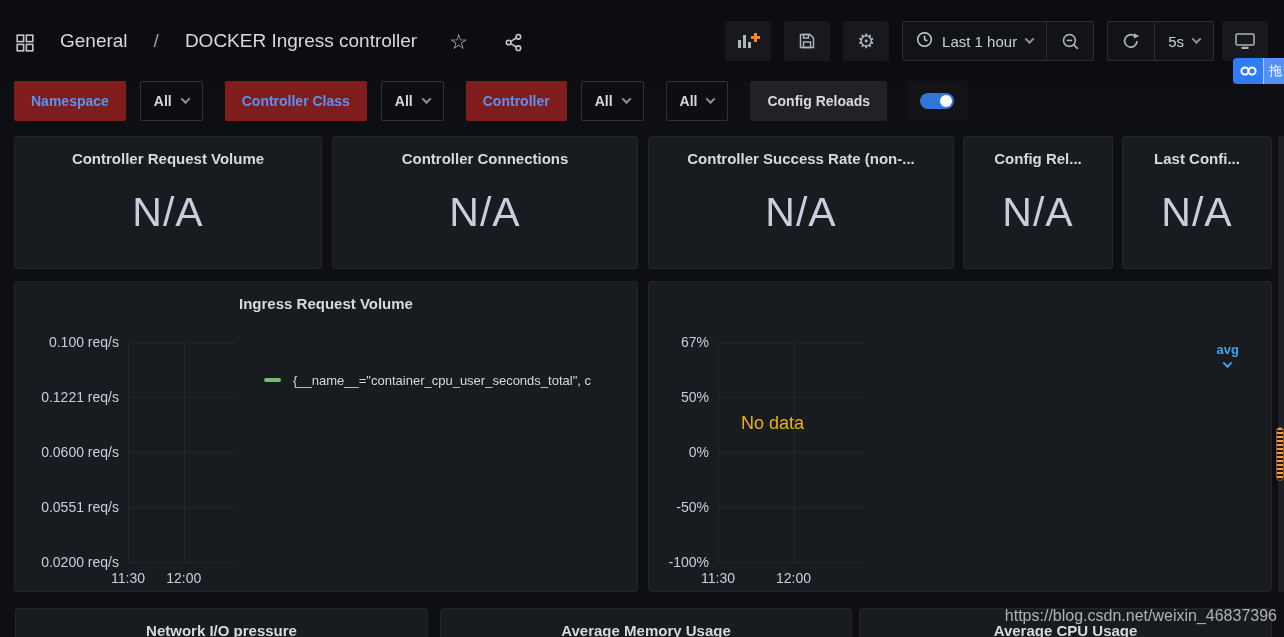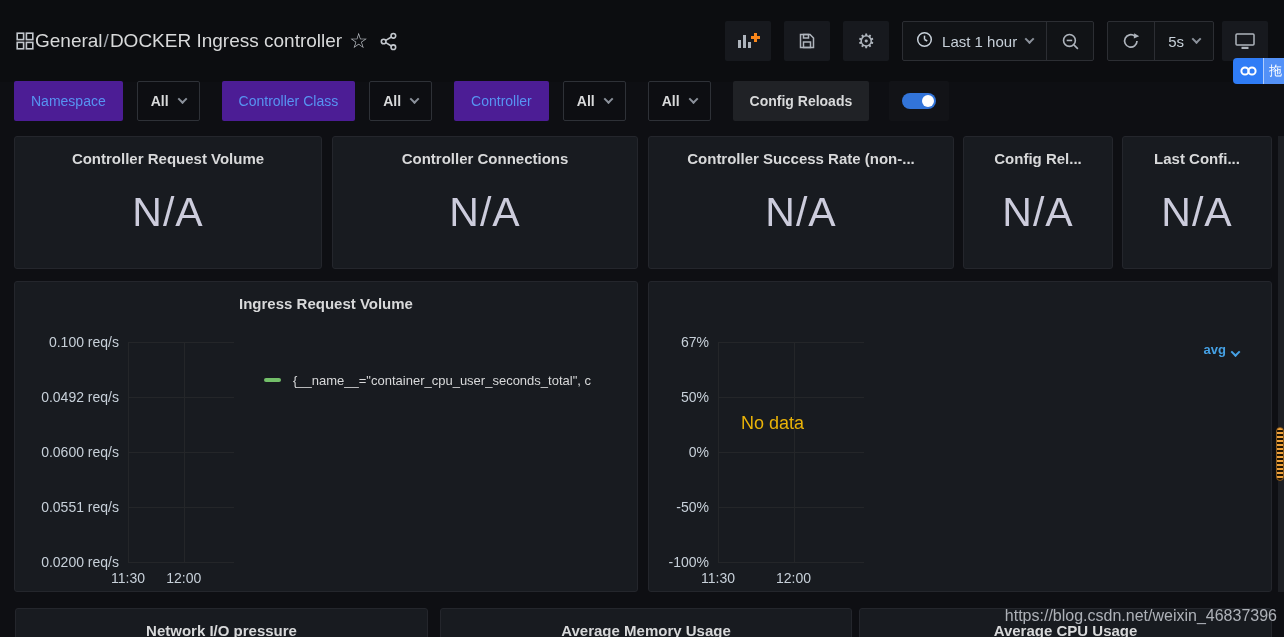--- a/index.html
+++ b/index.html
@@ -5,43 +5,43 @@
   * { margin:0; padding:0; box-sizing:border-box; }
   html,body { background:#000; }
   body { font-family:"Liberation Sans", sans-serif; }
   #page {
     position:relative; width:1284px; height:637px; overflow:hidden;
     background:#0e0f13; color:#d8d9da;
   }
   
   .header { position:absolute; top:0; left:0; right:0; height:82px;
             display:flex; align-items:center; padding:0 16px; background:#0c0d10; }
-  .crumbs { display:flex; align-items:center; gap:1px; }
+  .crumbs { display:flex; align-items:flex-end; gap:26px; }
   .crumb-section, .crumb-title { font-size:19px; color:#d8d9da; white-space:nowrap; cursor:pointer; }
   .crumb-sep { font-size:19px; color:#9fa3aa; }
   .hicon { display:flex; align-items:center; justify-content:center; color:#c3c7cd; }
   .star-glyph { font-size:21px; line-height:20px; color:#c3c7cd; cursor:pointer; margin-left:6px; }
   .toolbar { margin-left:auto; display:flex; align-items:center; gap:13px; }
   .tbtn { width:46px; height:40px; background:#17191e; border-radius:2px;
           display:flex; align-items:center; justify-content:center; cursor:pointer; }
   .tgroup { display:flex; align-items:stretch; height:40px; background:#111316;
             border:1px solid #2c2e33; border-radius:2px; }
   .tgroup .seg { display:flex; align-items:center; padding:0 13px; gap:9px; cursor:pointer; }
   .tgroup .vsep { width:1px; background:#2c2e33; }
   .tgroup .iconseg { width:46px; display:flex; align-items:center; justify-content:center; cursor:pointer; }
   .tlabel { font-size:15px; color:#c7d0d9; white-space:nowrap; }
   .gear-glyph { font-size:20px; color:#aeb4bc; line-height:20px; }
   .chev { display:inline-block; width:7px; height:7px; border-left:2px solid #8b919b;
           border-bottom:2px solid #8b919b; transform:rotate(-45deg) translate(1px,-1px); margin-top:-2px; }
   .chev.blue { border-color:#45a1e5; }
   
   .filters { position:absolute; top:81px; left:14px; height:40px; display:flex; align-items:stretch; gap:14px; }
   .vargroup { display:flex; gap:14px; margin-right:8px; }
-  .varlabel { display:flex; align-items:center; padding:0 17px; background:#4c1d95;
-              border-radius:2px; color:#5794f2; font-size:14px; font-weight:400; white-space:nowrap; }
+  .varlabel { display:flex; align-items:center; padding:0 17px; background:#7f1d1d;
+              border-radius:2px; color:#5794f2; font-size:14px; font-weight:700; white-space:nowrap; }
   .varvalue { display:flex; align-items:center; gap:10px; padding:0 13px; background:#0d0e12;
               border:1px solid #2e3137; border-radius:2px; color:#d8d9da; font-size:14px;
               font-weight:700; cursor:pointer; white-space:nowrap; }
   .cfgbox { display:flex; align-items:center; padding:0 17px; background:#202226; border-radius:2px;
             color:#d8d9da; font-size:14px; font-weight:700; white-space:nowrap; margin-right:6px; }
   .togglebox { width:60px; background:#121317; border-radius:2px; display:flex;
                align-items:center; justify-content:center; }
   .toggle { width:34px; height:16px; border-radius:9px; background:#3274d9; position:relative; cursor:pointer; }
   .toggle .knob { position:absolute; right:2px; top:2px; width:12px; height:12px; border-radius:50%; background:#fff; }
   
@@ -55,22 +55,22 @@
   .plot { overflow:visible; }
   .grid-h { position:absolute; left:0; right:0; height:1px; background:#242629; }
   .grid-v { position:absolute; top:0; bottom:0; width:1px; background:#242629; }
   .ytick { position:absolute; right:9px; font-size:14px; color:#c7d0d9; line-height:18px; white-space:nowrap; }
   .xtick { position:absolute; top:0; transform:translateX(-50%); font-size:14px; color:#c7d0d9; white-space:nowrap; }
   .legend { position:absolute; display:flex; align-items:center; gap:12px; height:18px;
             width:374px; overflow:hidden; cursor:pointer; }
   .swatch { flex:0 0 17px; height:4px; border-radius:2px; background:#73bf69; }
   .legend-text { font-size:13px; color:#d8d9da; white-space:nowrap; }
   .nodata { position:absolute; font-size:18px; color:#eab308; }
-  .avg-dd { position:absolute; display:flex; align-items:flex-end; gap:6px; color:#45a1e5;
-            font-size:13px; font-weight:700; cursor:pointer; }
+  .avg-dd { position:absolute; display:flex; align-items:center; gap:6px; color:#45a1e5;
+            font-size:13px; font-weight:700; cursor:pointer;flex-direction:column; }
   
   .watermark { position:absolute; top:607px; right:7px; font-size:16px;
                color:rgba(200,203,210,0.85); z-index:9; }
   .badge { position:absolute; top:58px; left:1233px; height:26px; width:60px; z-index:9;
            border-radius:4px 0 0 4px; display:flex; overflow:hidden; cursor:pointer; }
   .badge .bseg1 { width:30px; background:#2f7cf6; display:flex; align-items:center; justify-content:center; }
   .badge .bseg2 { flex:1; background:#5391f7; border-left:1px solid rgba(255,255,255,.55);
                   color:#fff; font-size:13px; display:flex; align-items:center; padding-left:5px; }
   .scroll-track { position:absolute; left:1278px; top:136px; width:6px; height:456px;
                   background:#1d1f24; }
@@ -227,21 +227,21 @@
   </div>
   <div class="panel" style="left:1122px;top:136px;width:150px;height:133px">
     <div class="panel-title">Last Confi...</div>
     <div class="stat-value">N/A</div>
   </div>
 
   <div class="panel" style="left:14px;top:281px;width:624px;height:311px">
     <div class="panel-title">Ingress Request Volume</div>
     <div class="yaxis" style="left:0;top:60px;width:113px;height:220px">
         <div class="ytick" style="top: -9px;">0.100 req/s</div>
-        <div class="ytick" style="top: 46px;">0.0492 req/s</div>
+        <div class="ytick" style="top: 46px;">0.1221 req/s</div>
         <div class="ytick" style="top: 101px;">0.0600 req/s</div>
         <div class="ytick" style="top: 156px;">0.0551 req/s</div>
         <div class="ytick" style="top: 211px;">0.0200 req/s</div>
       </div>
     <div class="plot" style="left:113px;top:60px;width:106px;height:220px"><div class="grid-h" style="top: 0px;"></div><div class="grid-h" style="top: 55px;"></div><div class="grid-h" style="top: 110px;"></div><div class="grid-h" style="top: 165px;"></div><div class="grid-h" style="top: 220px;"></div><div class="grid-v" style="left: 0px;"></div><div class="grid-v" style="left: 55.8px;"></div><span></span></div>
     <div class="xaxis" style="left:113px;top:288px;width:106px;height:20px">
         <div class="xtick" style="left: 0px;">11:30</div>
         <div class="xtick" style="left: 55.8px;">12:00</div>
       </div>
     <div class="legend" style="left:249px;top:89px">

